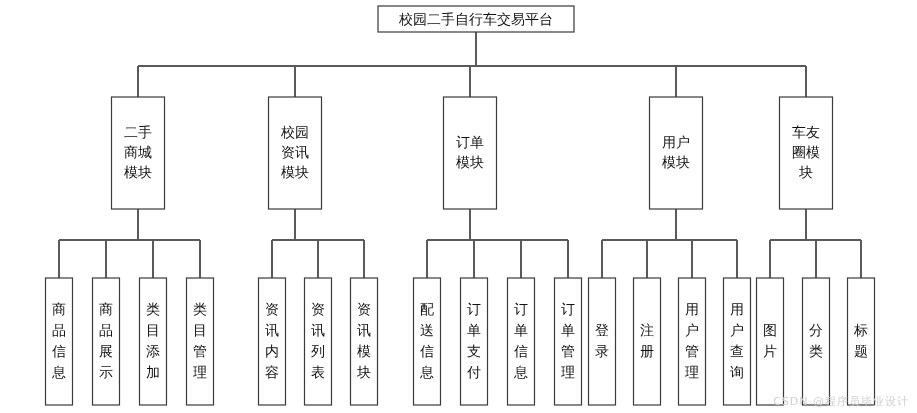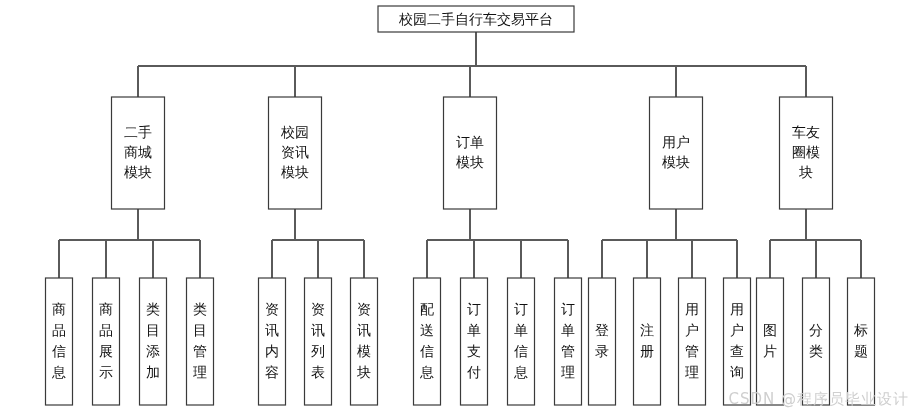--- a/index.html
+++ b/index.html
@@ -45,21 +45,21 @@
     dominant-baseline: middle;
   }
   .root-label { font-size: 14px; }
   .module-label { font-size: 14px; }
   .leaf-label { font-size: 14px; }
   .watermark {
     position: absolute;
     right: 8px;
     bottom: 4px;
     font-family: "DejaVu Sans", "Liberation Sans", sans-serif;
-    font-size: 15px;
+    font-size: 11px;
     color: #cfcfcf;
     letter-spacing: 1px;
     white-space: nowrap;
     pointer-events: none;
     user-select: none;
   }
 </style>
 </head>
 <body>
 

